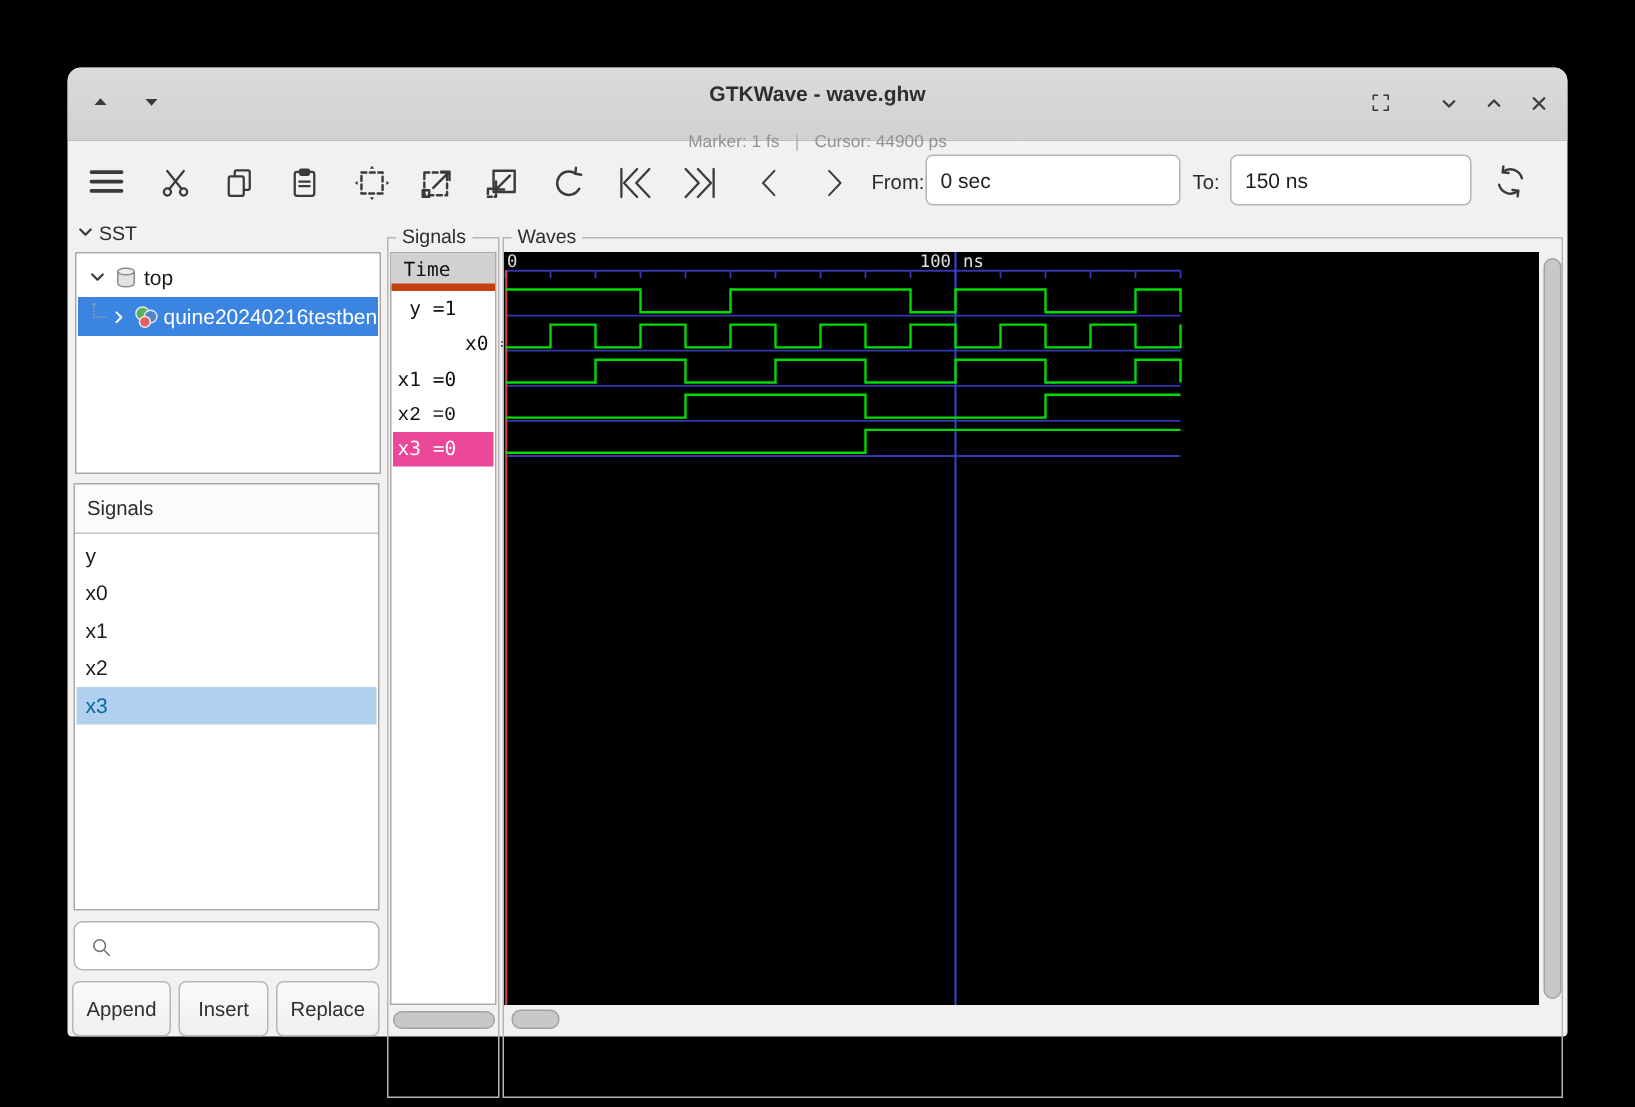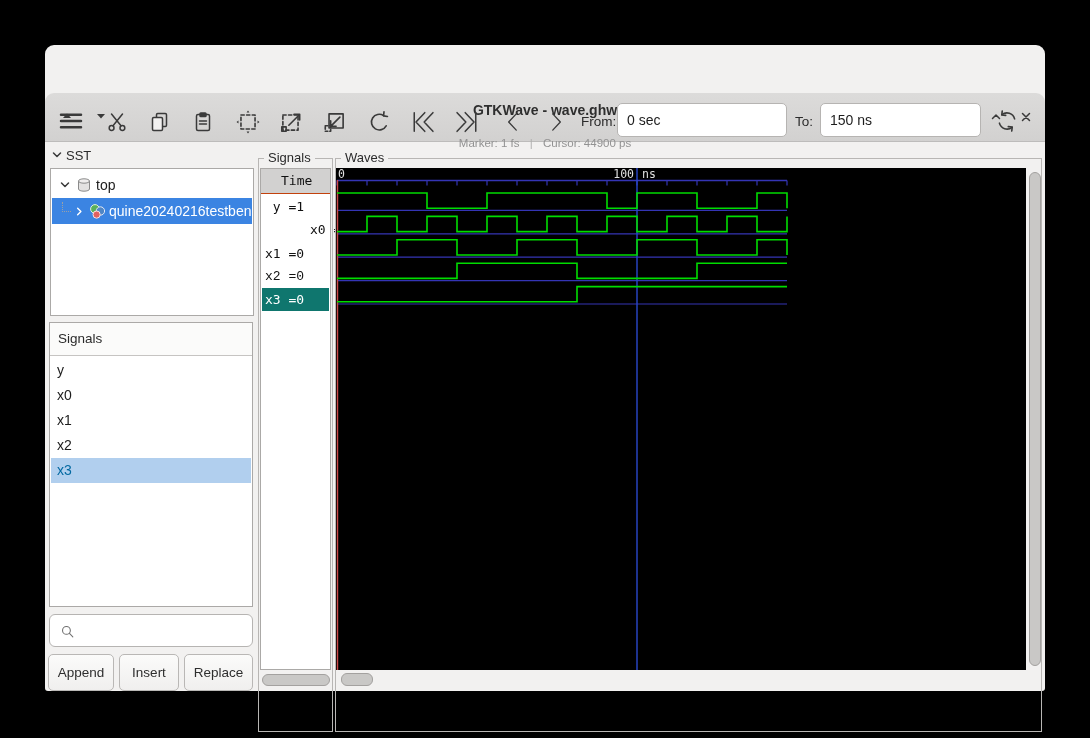--- a/index.html
+++ b/index.html
@@ -3,41 +3,41 @@
 <meta charset="utf-8">
 <style>
   html,body{margin:0;padding:0;background:#000;width:1090px;height:738px;overflow:hidden;
     font-family:"Liberation Sans",sans-serif;}
   #window{position:absolute;left:45px;top:45px;width:1000px;height:646px;background:#f2f1f0;
     border-radius:9px 9px 3px 3px;box-shadow:0 6px 22px rgba(0,0,0,.65);}
   .abs{position:absolute;}
   
   #titlebar{position:absolute;left:0;top:0;width:100%;height:48px;
     background:linear-gradient(#dcdbda,#d2d1d0);border-bottom:1px solid #bdbcbb;
-    border-radius:9px 9px 0 0;margin-top:48px;}
+    border-radius:9px 9px 0 0;}
   .wtitle{font-size:14px;font-weight:bold;color:#2e2e2e;text-align:center;width:100%;top:9px;}
   .wsub{font-size:11.5px;color:#929292;text-align:center;width:100%;top:44px;}
   .tbtn{width:24px;height:24px;display:flex;align-items:center;justify-content:center;cursor:default;}
   
   .ticon{width:30px;height:30px;display:flex;align-items:center;justify-content:center;}
   .tlabel{font-size:13.5px;color:#2b2b2b;line-height:36px;}
   .tinput{position:absolute;height:34px;background:#fff;border:1px solid #b6b4b2;border-radius:5px;
     font-size:14px;color:#1d1d1d;padding:0 0 0 9px;font-family:"Liberation Sans",sans-serif;box-sizing:border-box;}
   
   .box{position:absolute;background:#fff;border:1px solid #aba9a7;box-sizing:border-box;}
   .gtk-frame{position:absolute;border:1px solid #b8b6b4;box-sizing:border-box;}
   .frame-label{position:absolute;top:-9px;left:5px;background:#f2f1f0;padding:0 4px;
     font-size:13px;color:#2b2b2b;white-space:nowrap;}
   .treerow{position:absolute;left:1px;right:1px;height:26px;display:flex;align-items:center;font-size:14px;color:#1c1c1c;overflow:hidden;}
   .treerow.sel{background:#3b84e2;color:#fff;}
   .listrow{position:absolute;left:1px;right:1px;height:25px;line-height:25px;font-size:14px;color:#1c1c1c;padding-left:6px;}
   .listrow.sel{background:#b1cfee;color:#0369a1;}
   .vrow{position:absolute;left:1px;right:1px;height:23px;line-height:23px;
     font-family:"DejaVu Sans Mono",monospace;font-size:13px;color:#111;white-space:pre;padding-left:3px;}
-  .vrow.sel{background:#0f766e;color:#fff;}
+  .vrow.sel{background:#ec4899;color:#fff;}
   .btn{position:absolute;height:35px;background:linear-gradient(#fbfbfa,#f0efee);
     border:1px solid #b9b7b5;border-radius:5px;font-size:13.5px;color:#2e2e2e;
     display:flex;align-items:center;justify-content:center;font-family:"Liberation Sans",sans-serif;}
   .thumbh{position:absolute;background:#c9c8c6;border:1px solid #a3a19f;border-radius:6px;}
   .thumbv{position:absolute;background:#c9c8c6;border:1px solid #a3a19f;border-radius:6px;}
   svg.icon{stroke:#3a3a3a;fill:none;stroke-width:1.5;stroke-linecap:round;stroke-linejoin:round;}
   #wave-svg{position:absolute;left:291px;top:123px;background:#000;}
   .searchbox{position:absolute;background:#fff;border:1px solid #b6b4b2;border-radius:6px;box-sizing:border-box;}
 </style>
 </head>
@@ -223,22 +223,22 @@
   </div>
 
   <div class="btn" style="left:3px;top:609px;width:64px;">Append</div>
   <div class="btn" style="left:74px;top:609px;width:58px;">Insert</div>
   <div class="btn" style="left:139px;top:609px;width:67px;">Replace</div>
 
   <div class="gtk-frame" style="left:213px;top:113px;width:75px;height:574px;">
     <div class="frame-label">Signals</div>
   </div>
   <div class="box" style="left:215px;top:123px;width:71px;height:502px;">
-    <div class="abs" style="left:0;top:0;width:100%;height:25px;background:#d2d1d0;border-bottom:1px solid #c2410c;box-sizing:border-box;
-         font-family:'DejaVu Sans Mono',monospace;font-size:13px;color:#111;line-height:24px;padding-left:20px;">Time</div>
+    <div class="abs" style="left:0;top:0;width:100%;height:25px;background:#d2d1d0;border-bottom:5px solid #c2410c;box-sizing:border-box;
+         font-family:'DejaVu Sans Mono',monospace;font-size:13px;color:#111;line-height:24px;padding-left:8px;">Time</div>
     <div class="vrow" style="top:26px;"> y =1</div>
     <div class="vrow" style="top:49px;margin-left:45px;">x0 =0</div>
     <div class="vrow" style="top:73px;">x1 =0</div>
     <div class="vrow" style="top:96px;font-family:Liberation Mono, monospace;">x2 =0</div>
     <div class="vrow sel" style="top:119px;">x3 =0</div>
   </div>
   <div class="thumbh" style="left:217px;top:629px;width:66px;height:10px;"></div>
 
   <div class="gtk-frame" style="left:290px;top:113px;width:707px;height:574px;">
     <div class="frame-label">Waves</div>

